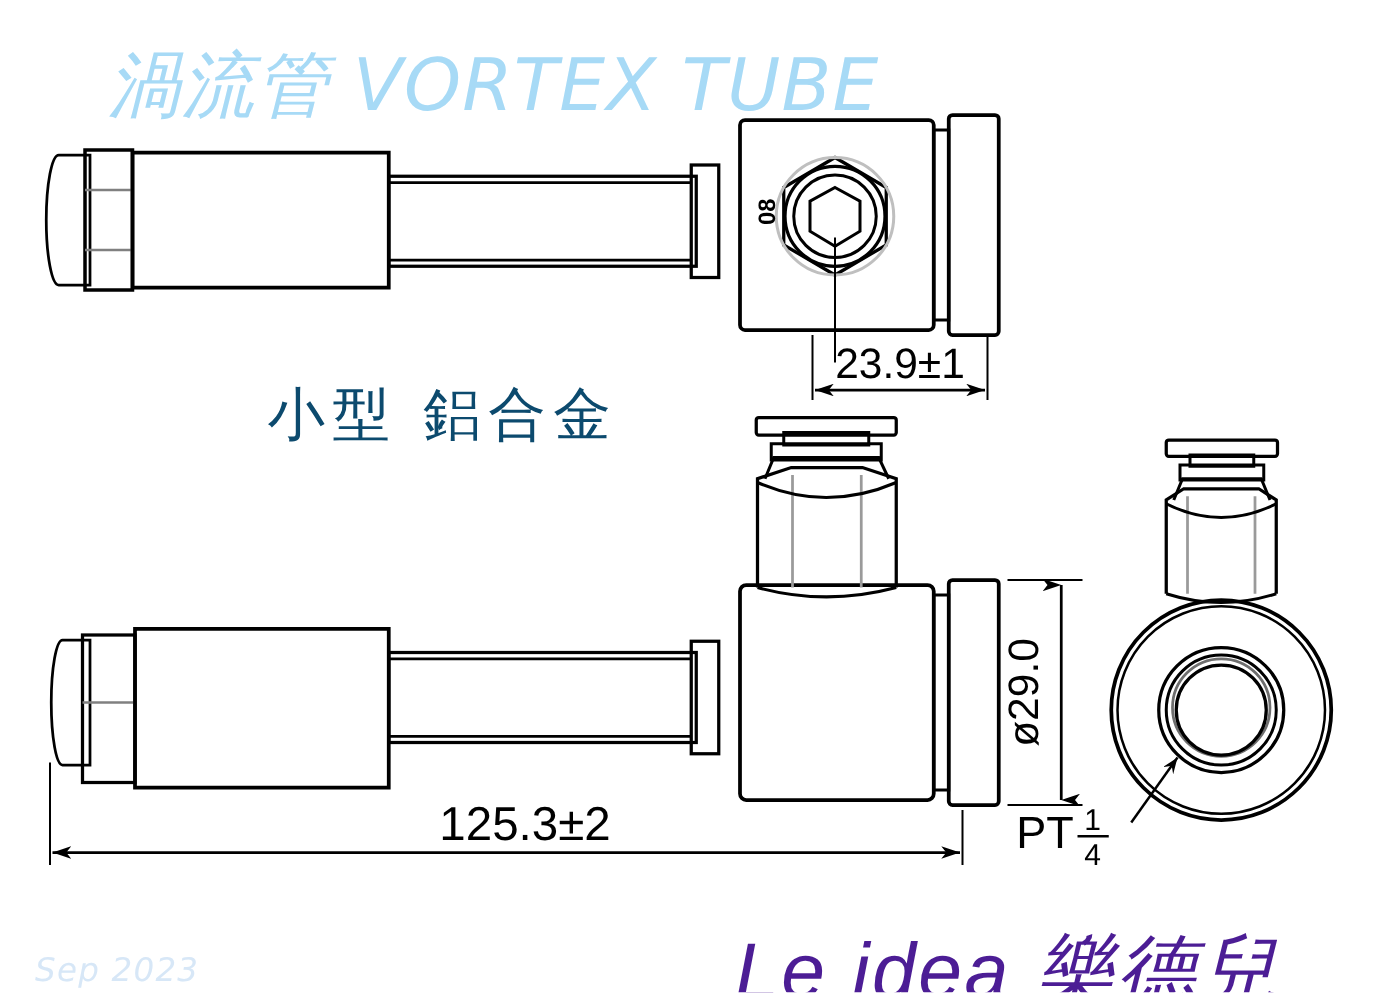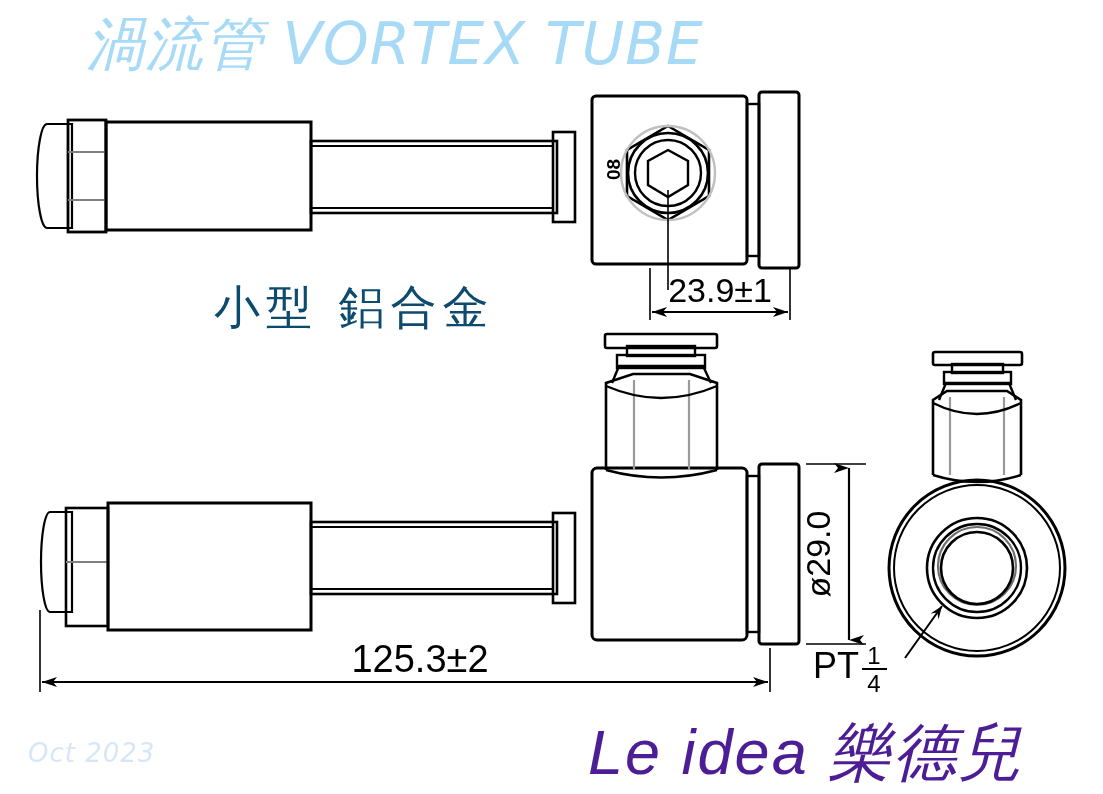--- a/index.html
+++ b/index.html
@@ -19,20 +19,21 @@
     position: absolute;
     left: 0;
     top: 0;
     width: 1103px;
     height: 794px;
   }
   .txt {
     position: absolute;
     white-space: nowrap;
     user-select: none;
+    margin-top: 24px;
   }
   #title-text {
     left: 86px;
     top: 6px;
     font-family: "DejaVu Sans", sans-serif;
     font-size: 58px;
     font-style: italic;
     font-weight: 400;
     color: #a7daf6;
     letter-spacing: 1px;
@@ -211,17 +212,17 @@
       <line x1="862" y1="669" x2="887" y2="669" stroke-width="2"></line>
       <text x="874" y="692" font-family="Liberation Sans, sans-serif" font-size="24" fill="#000" stroke="none" text-anchor="middle">4</text>
 
     </g>
   </svg>
 
   <div class="txt" id="title-text">渦流管 VORTEX TUBE</div>
 
   <div class="txt" id="material-text">小型 鋁合金</div>
 
-  <div class="txt" id="date-text">Oct 2023</div>
+  <div class="txt" id="date-text">Sep 2023</div>
 
   <div class="txt" id="watermark-text">Le idea 樂德兒</div>
 
 </div>
 
 </body></html>

